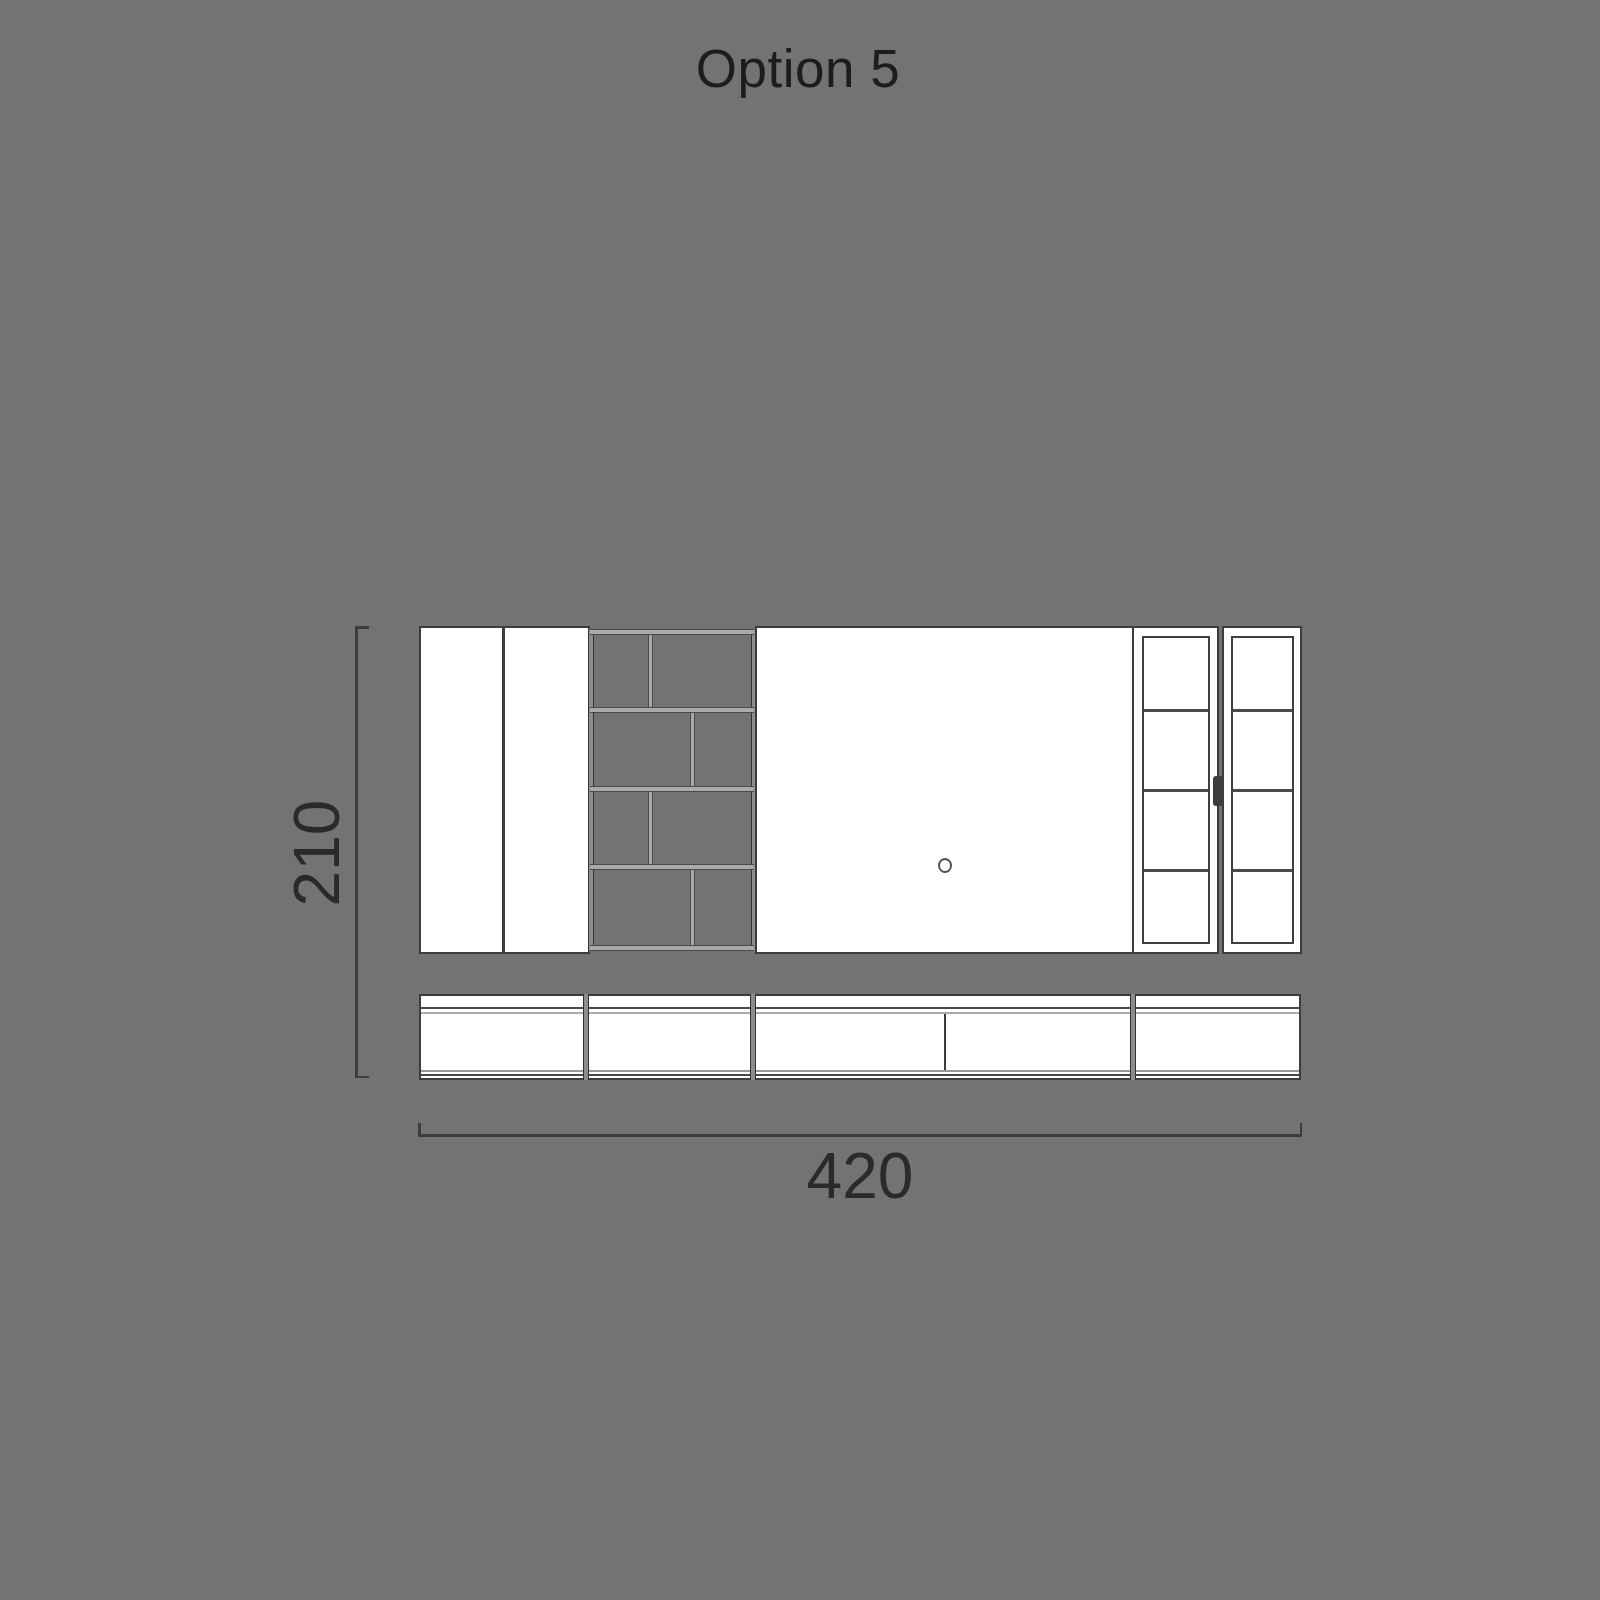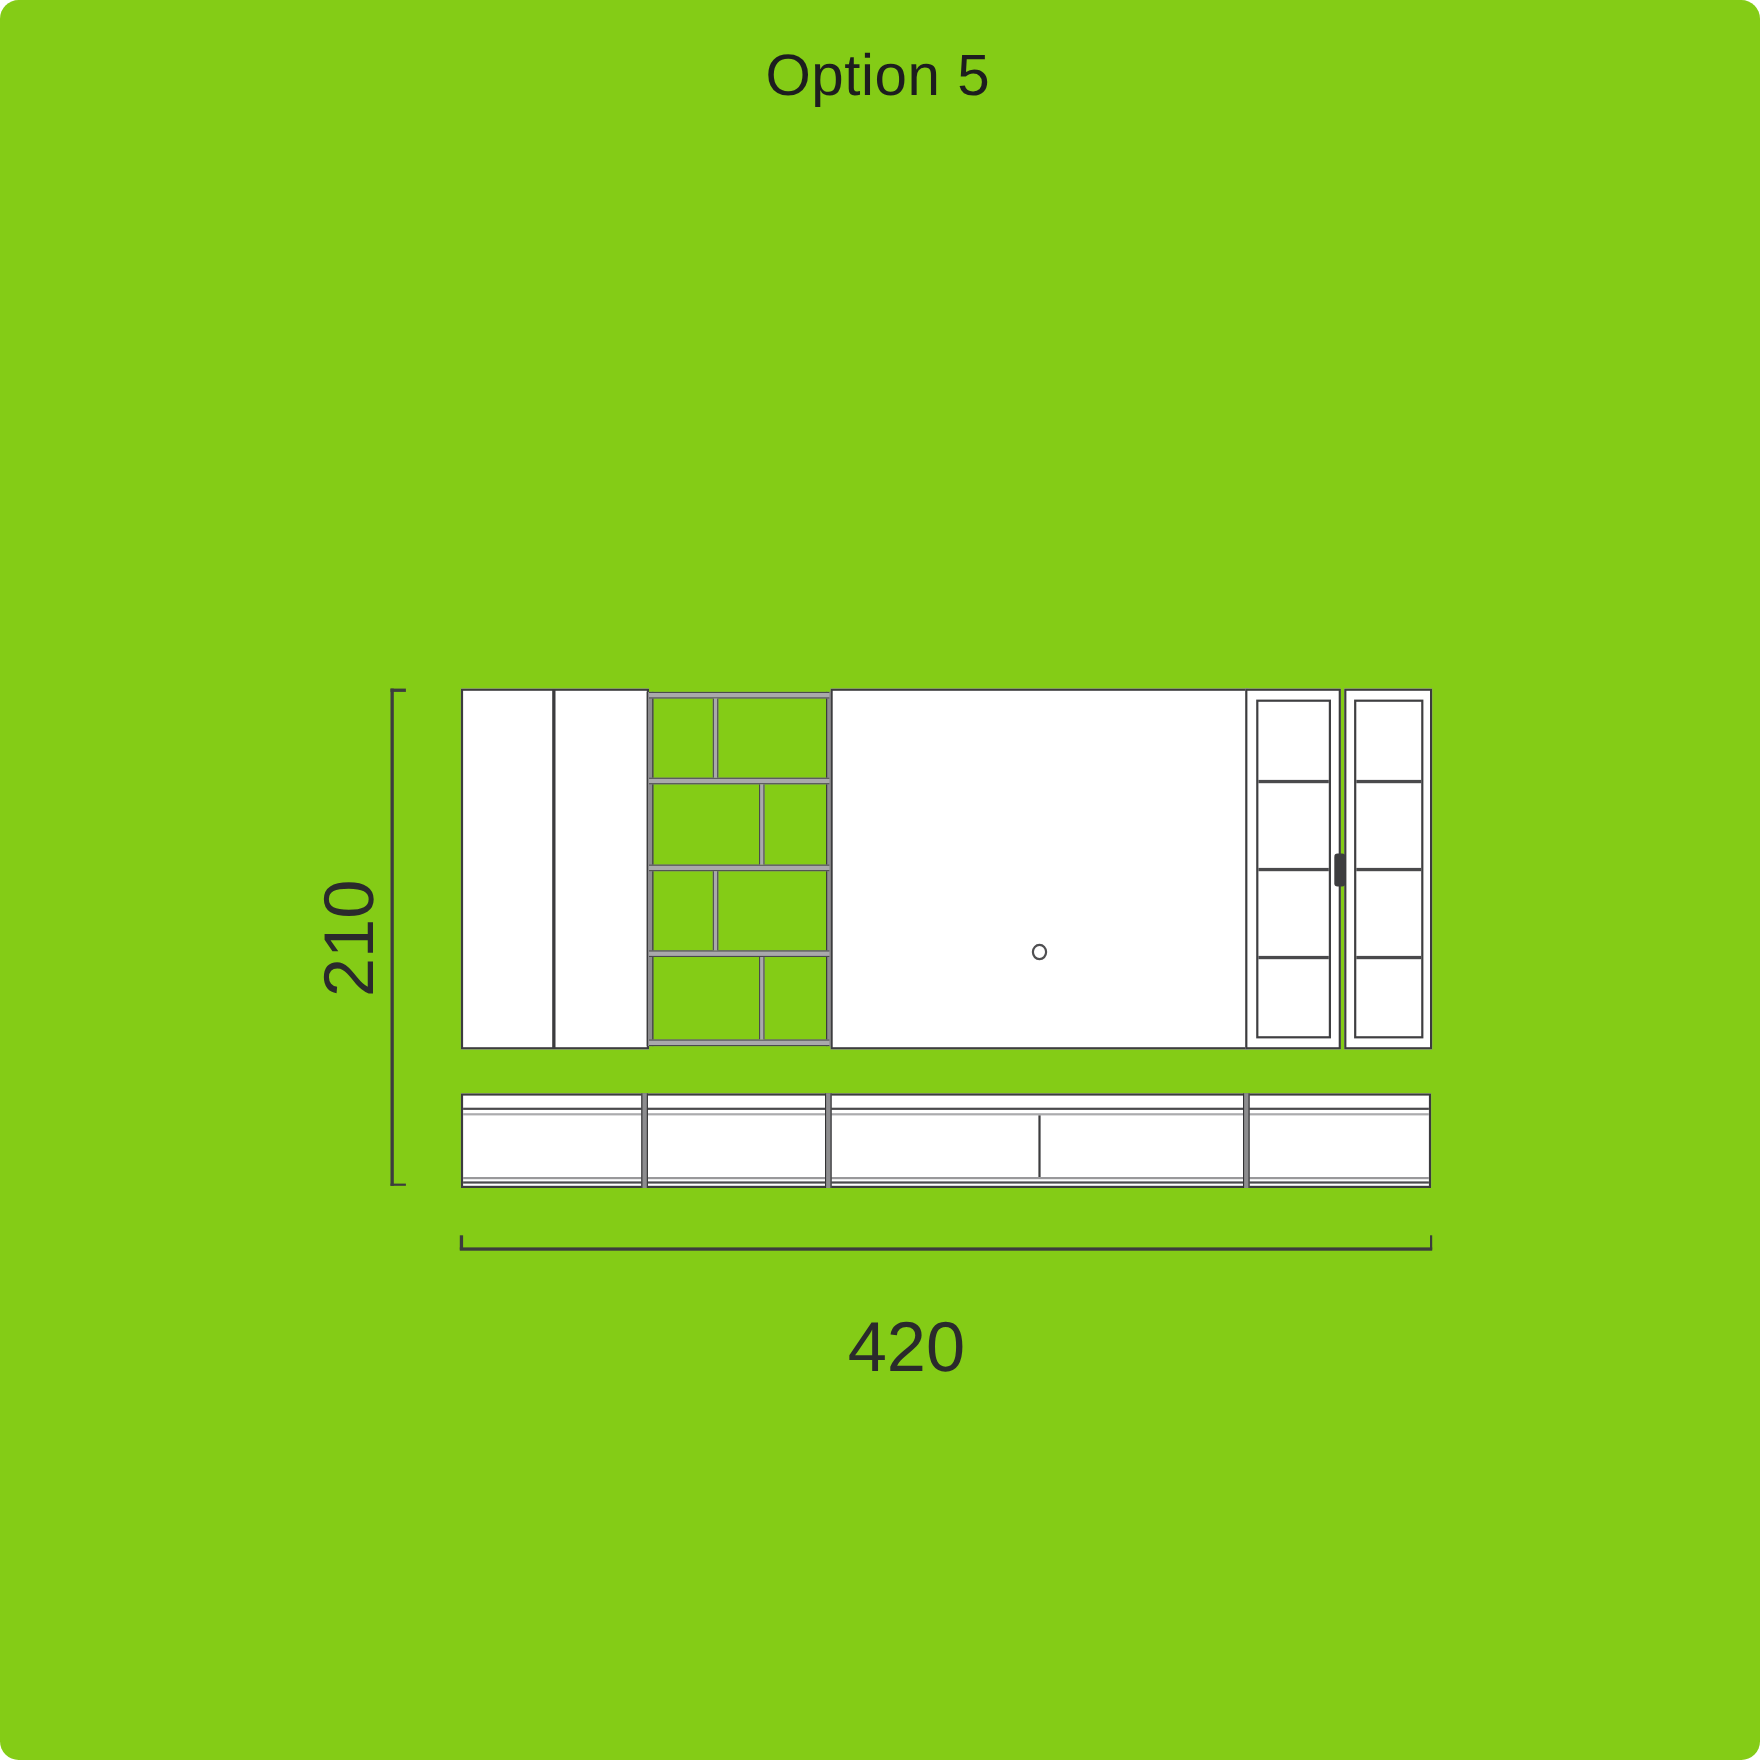--- a/index.html
+++ b/index.html
@@ -5,24 +5,23 @@
   html, body {
     margin: 0;
     padding: 0;
     background: #ffffff;
   }
   * { box-sizing: border-box; }
   .canvas {
     position: relative;
     width: 1600px;
     height: 1600px;
-    background: #84cc16;
+    background: #737373;
     font-family: "Liberation Sans", sans-serif;
     overflow: hidden;
-    border-radius: 17px;
   }
   .abs { position: absolute; }
   .title {
     position: absolute;
     left: 0;
     top: 38px;
     width: 1596px;
     text-align: center;
     font-size: 53px;
     font-weight: 500;
@@ -134,15 +133,15 @@
   <div class="line" style="left:944px; top:1014px; width:2px; height:56px;"></div>
 
   <div class="line" style="left:355px; top:626px; width:2.5px; height:452px;"></div>
   <div class="line" style="left:355px; top:626px; width:14px; height:2.5px;"></div>
   <div class="line" style="left:355px; top:1075.5px; width:14px; height:2.5px;"></div>
   <div class="dim-label rot" style="left:317px; top:853px;">210</div>
 
   <div class="line" style="left:418px; top:1134px; width:884px; height:2.5px;"></div>
   <div class="line" style="left:418px; top:1123px; width:2.5px; height:13px;"></div>
   <div class="line" style="left:1299.5px; top:1123px; width:2.5px; height:13px;"></div>
-  <div class="dim-label" style="left:824px; top:1176px;margin-top:48px;">420</div>
+  <div class="dim-label" style="left:860px; top:1176px;">420</div>
 
 </div>
 
 </body></html>

